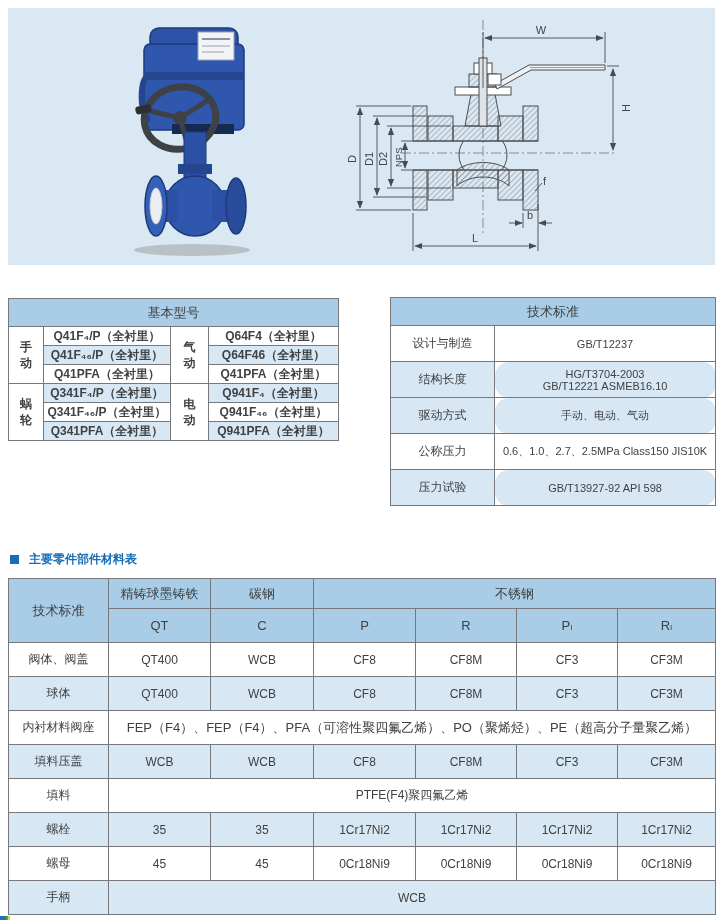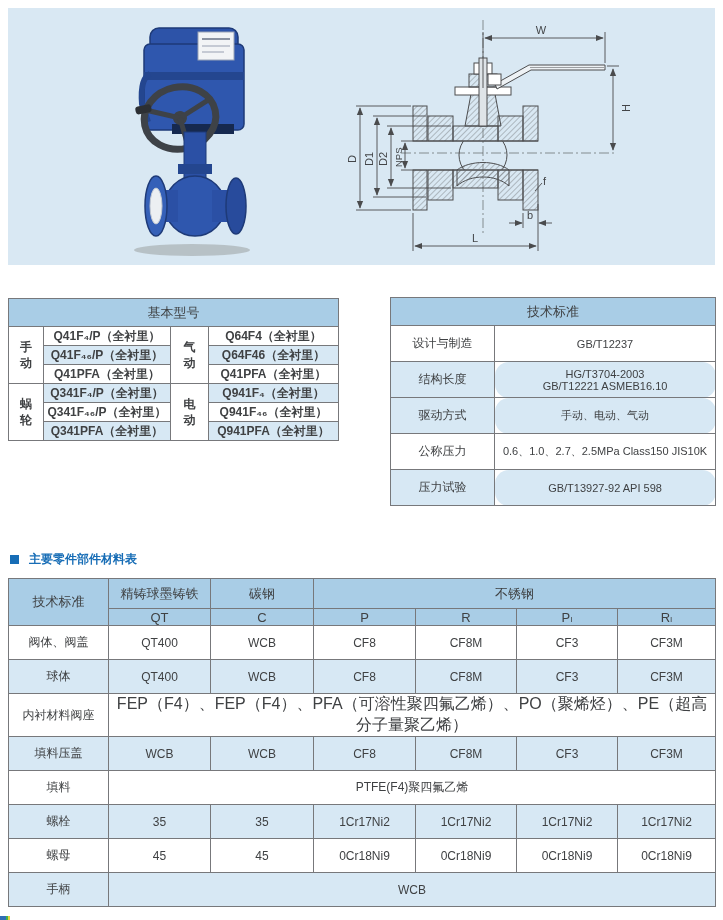--- a/index.html
+++ b/index.html
@@ -36,23 +36,23 @@
 
   
   .sec-title { position:absolute; left:10px; top:551px; display:flex; align-items:center;
                font-size:12px; font-weight:bold; color:#176db6; }
   .sec-bullet { width:9px; height:9px; background:#176db6; display:inline-block; margin-right:10px; }
 
   
   .mat-table { position:absolute; left:8px; top:578px; width:707px; }
   .mat-table td { height:34px;margin-left:35px; }
   .mat-table .hr1 { height:30px; }
-  .mat-table .hr2 { height:17px; }
+  .mat-table .hr2 { height:34px; }
   .mat-table .name { width:100px; }
-  .mat-span { font-size:16px; }
+  .mat-span { font-size:13px; }
 
   .corner-mark { position:absolute; left:0; bottom:0; width:10px; height:4px;
                  background:linear-gradient(90deg,#2f6eb5 0 60%, #3fae52 60% 80%, #e8d23a 80% 100%); }
 </style>
 </head>
 <body>
 
 <div class="page">
 
   <div class="hero">

